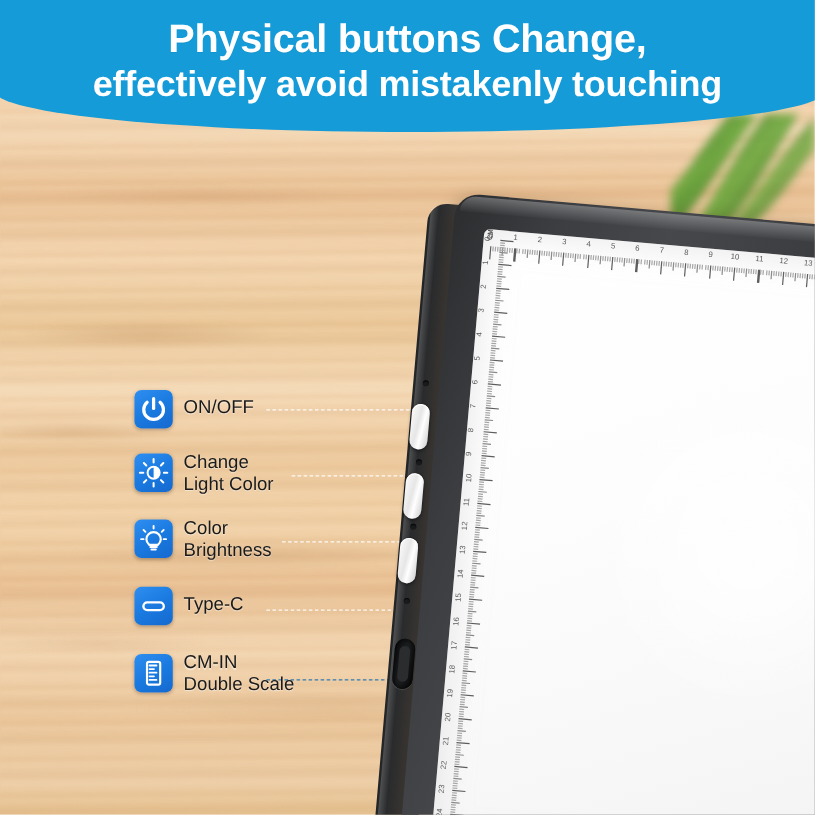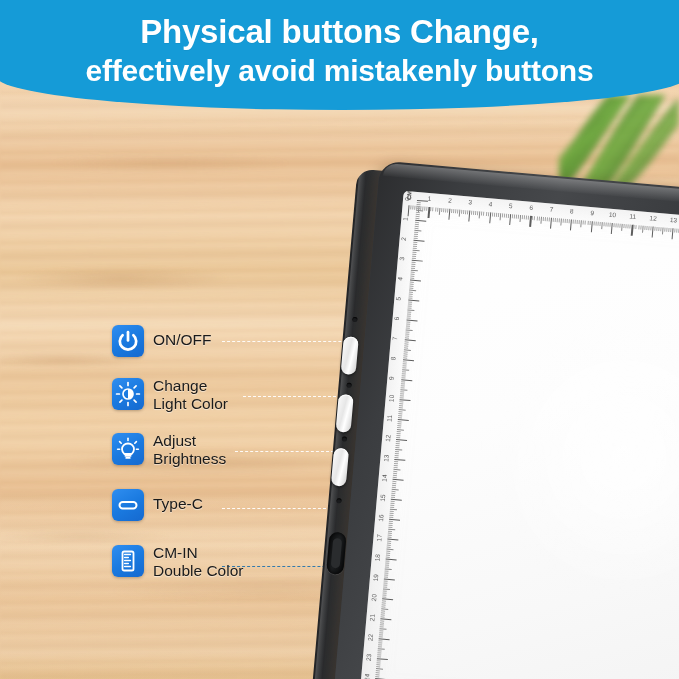--- a/index.html
+++ b/index.html
@@ -741,21 +741,21 @@
     <div class="pdot pdot4"></div>
 
     <div class="usbc">
       <div class="usbc-inner"></div>
     </div>
   </div>
 
   <div class="banner"></div>
   <div class="banner-text">
     <div class="hl1">Physical buttons Change,</div>
-    <div class="hl2">effectively avoid mistakenly buttons</div>
+    <div class="hl2">effectively avoid mistakenly touching</div>
   </div>
 
   <div class="dash d1"></div>
   <div class="dash d2"></div>
   <div class="dash d3"></div>
   <div class="dash d4"></div>
   <div class="dash blue d4b"></div>
   <div class="dash blue d5"></div>
 
   <div class="callouts">
@@ -799,21 +799,21 @@
           <line x1="11.2" y1="21.9" x2="14.8" y2="21.9" stroke="#ffffff" stroke-width="1.7" stroke-linecap="round"></line>
           <g stroke="#ffffff" stroke-width="1.6" stroke-linecap="round">
             <line x1="13" y1="2.2" x2="13" y2="4.4"></line>
             <line x1="4.6" y1="5.6" x2="6.2" y2="7.2"></line>
             <line x1="21.4" y1="5.6" x2="19.8" y2="7.2"></line>
             <line x1="2.6" y1="13.3" x2="4.6" y2="13.3"></line>
             <line x1="23.4" y1="13.3" x2="21.4" y2="13.3"></line>
           </g>
         </svg>
       </div>
-      <div class="c-label">Adjust
+      <div class="c-label">Color
 Brightness</div>
     </div>
 
     <div class="callout c4">
       <div class="ic-tile">
         <svg width="26" height="26" viewBox="0 0 26 26">
           <rect x="4.5" y="10" width="17" height="6.4" rx="3.2" ry="3.2" fill="none" stroke="#ffffff" stroke-width="2"></rect>
         </svg>
       </div>
       <div class="c-label one">Type-C</div>
@@ -826,17 +826,17 @@
           <g stroke="#ffffff" stroke-width="1.5" stroke-linecap="round">
             <line x1="9.6" y1="6.6" x2="15.4" y2="6.6"></line>
             <line x1="9.6" y1="9.6" x2="13.3" y2="9.6"></line>
             <line x1="9.6" y1="12.6" x2="15.4" y2="12.6"></line>
             <line x1="9.6" y1="15.6" x2="13.3" y2="15.6"></line>
             <line x1="9.6" y1="18.6" x2="15.4" y2="18.6"></line>
           </g>
         </svg>
       </div>
       <div class="c-label">CM-IN
-Double Color</div>
+Double Scale</div>
     </div>
 
   </div>
 </div>
 
 </body></html>

